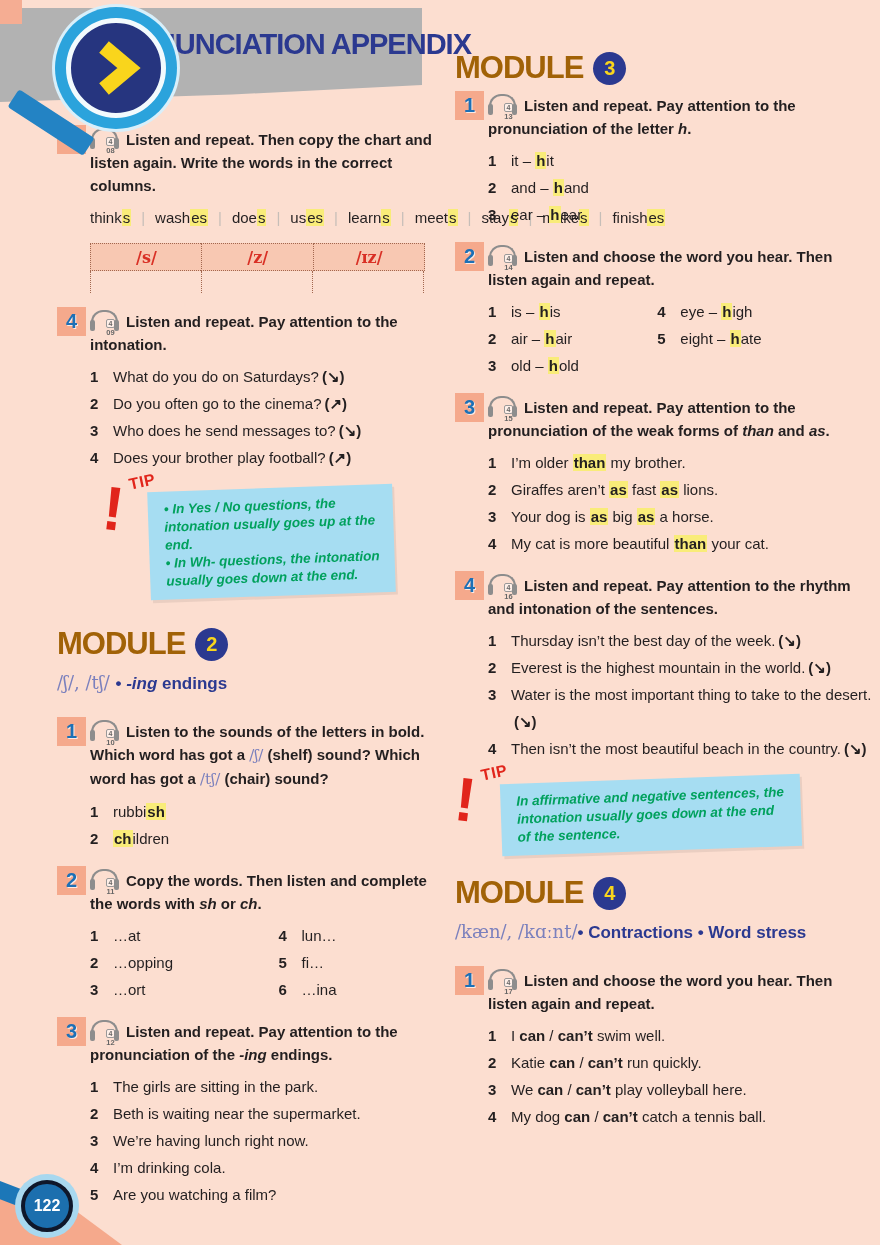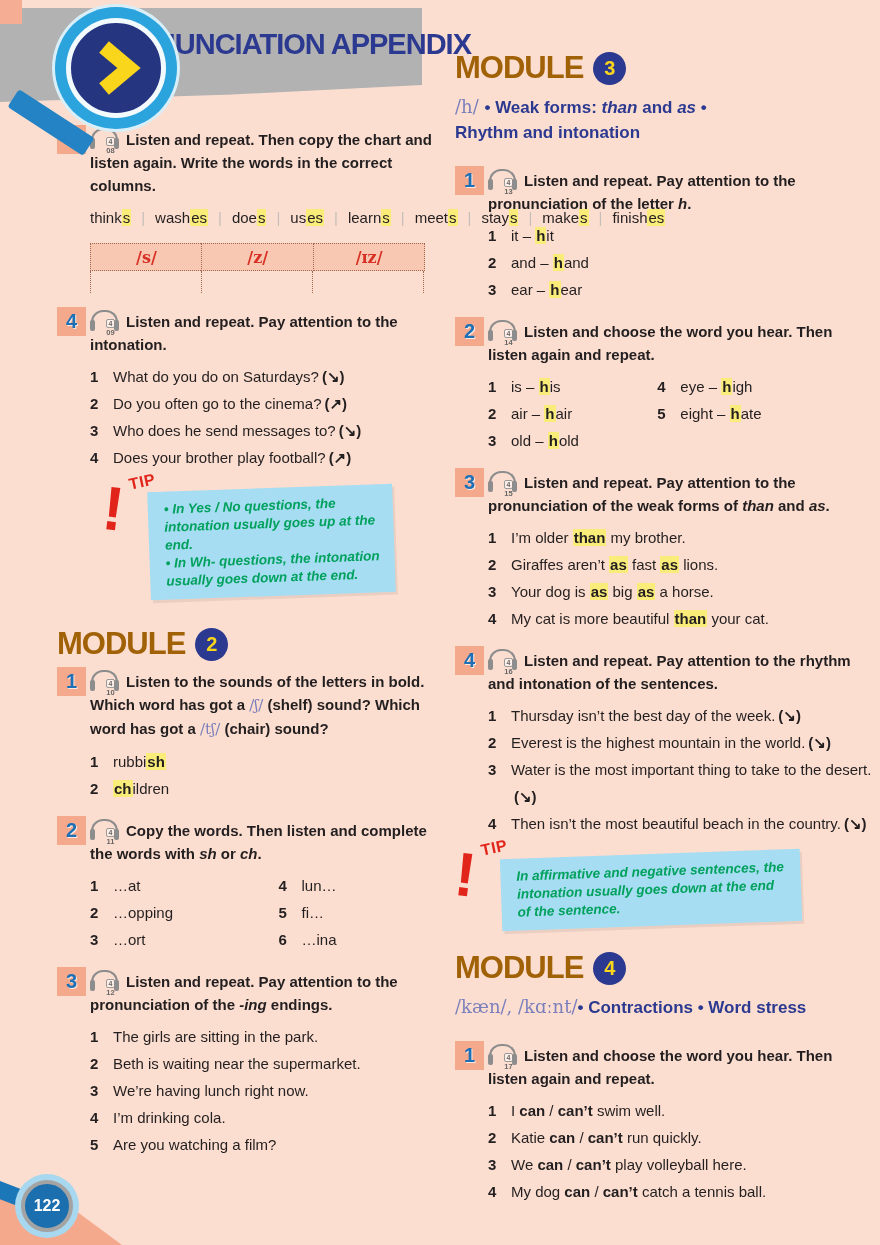--- a/index.html
+++ b/index.html
@@ -103,21 +103,21 @@
     margin-left:10px;vertical-align:3px;
   }
   .subtitle{font-size:17px;font-weight:700;color:#2b3990;line-height:25px;margin-bottom:24px;}
   .subtitle .sg-ph{font-weight:400;font-size:18px;}
   .col-right .module-head:first-child{margin-top:0;}
   
   .footer-band{position:absolute;left:-14px;bottom:36px;width:82px;height:17px;background:#1c77b8;transform:rotate(21deg);z-index:2;}
   .footer-wedge{position:absolute;left:0;bottom:0;width:122px;height:56px;background:#f5a98c;clip-path:polygon(0 0,38% 0,100% 100%,0 100%);z-index:1;}
   .page-circle{
     position:absolute;left:21px;top:1180px;width:52px;height:52px;border-radius:50%;
-    background:#1c6fae;border:4px solid #a3a3a3;box-shadow:0 0 0 6px #a8d8ef;
+    background:#1c6fae;border:4px solid #0f172a;box-shadow:0 0 0 6px #a8d8ef;
     display:flex;align-items:center;justify-content:center;
     color:#fff;font-weight:700;font-size:16px;z-index:3;
   }
 </style>
 </head>
 <body>
 
 <div class="page">
 
   <div class="corner-square"></div>
@@ -188,20 +188,21 @@
 
         <div class="tip-line bullet"><span class="sg sg-p">In Yes / No questions, the intonation usually goes up at the end.</span></div>
             <div class="tip-line bullet"><span class="sg sg-p">In Wh- questions, the intonation usually goes down at the end.</span></div>
           </div>
       </div>
     </div>
 
     <div class="module-head">
       <span class="module-word">MODULE</span><span class="module-circle">2</span>
     </div>
+    <div class="subtitle"><span class="sg sg-ph">/ʃ/, /tʃ/ </span><span class="sg sg-b">• </span><span class="sg sg-bi">-ing</span><span class="sg sg-b"> endings</span></div>
 
     <section class="exercise">
       <span class="badge">1</span>
       <p class="instr"><span class="track"><span class="tr-arc"></span><span class="tr-mid"><span class="tr-disc">4</span><span class="tr-no">10</span></span></span><span><span class="sg sg-b">Listen to the sounds of the letters in bold. Which word has got a </span><span class="sg sg-ph">/ʃ/</span><span class="sg sg-b"> (shelf) sound? Which word has got a </span><span class="sg sg-ph">/tʃ/</span><span class="sg sg-b"> (chair) sound?</span></span></p>
       <div class="items">
 
       <div class="item">
             <span class="item-n">1</span>
             <span class="item-t"><span class="sg sg-p">rubbi</span><span class="sg sg-hl">sh</span></span>
           </div>
@@ -272,21 +273,20 @@
         </div>
     </section>
 
   </div>
 
   <div class="col col-right">
 
     <div class="module-head">
       <span class="module-word">MODULE</span><span class="module-circle">3</span>
     </div>
-    <div class="subtitle"><span class="sg sg-ph">/h/ </span><span class="sg sg-b">• Weak forms: </span><span class="sg sg-bi">than</span><span class="sg sg-b"> and </span><span class="sg sg-bi">as</span><span class="sg sg-b"> •</span><br><span class="sg sg-b">Rhythm and intonation</span></div>
 
     <section class="exercise">
       <span class="badge">1</span>
       <p class="instr"><span class="track"><span class="tr-arc"></span><span class="tr-mid"><span class="tr-disc">4</span><span class="tr-no">13</span></span></span><span><span class="sg sg-b">Listen and repeat. Pay attention to the pronunciation of the letter </span><span class="sg sg-bi">h</span><span class="sg sg-b">.</span></span></p>
       <div class="items">
 
       <div class="item">
             <span class="item-n">1</span>
             <span class="item-t"><span class="sg sg-p">it – </span><span class="sg sg-hl">h</span><span class="sg sg-p">it</span></span>
           </div>

